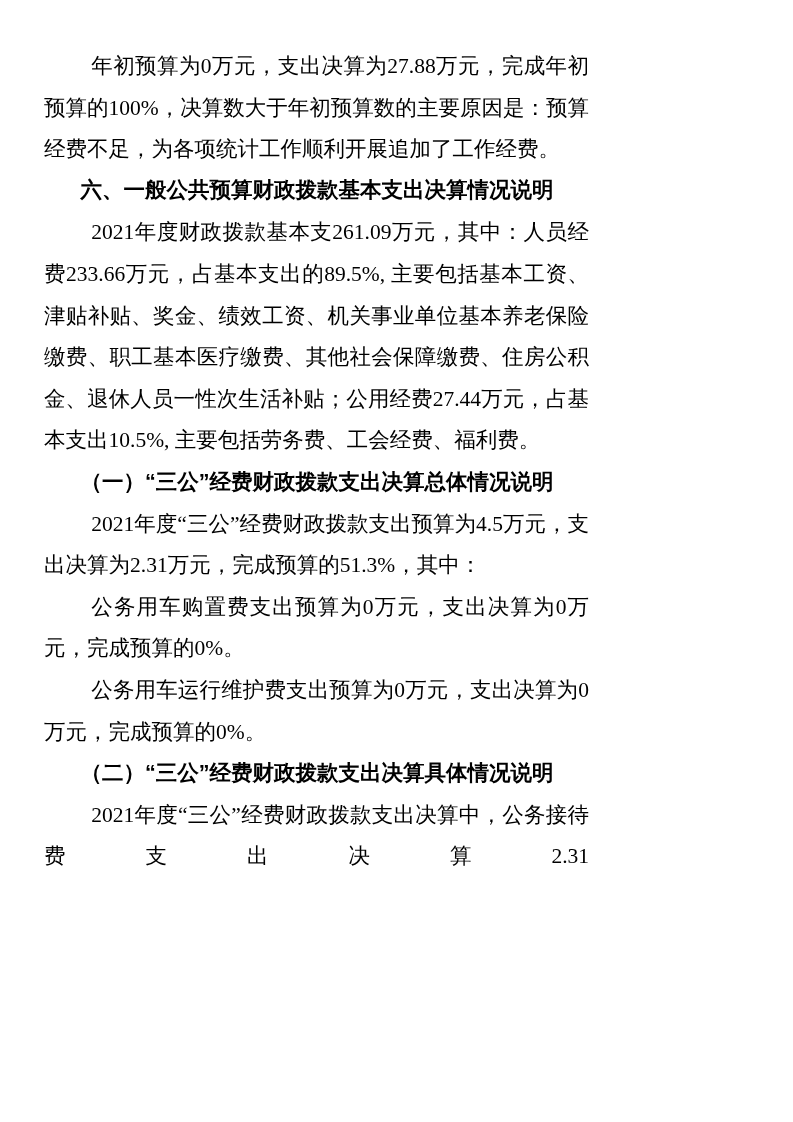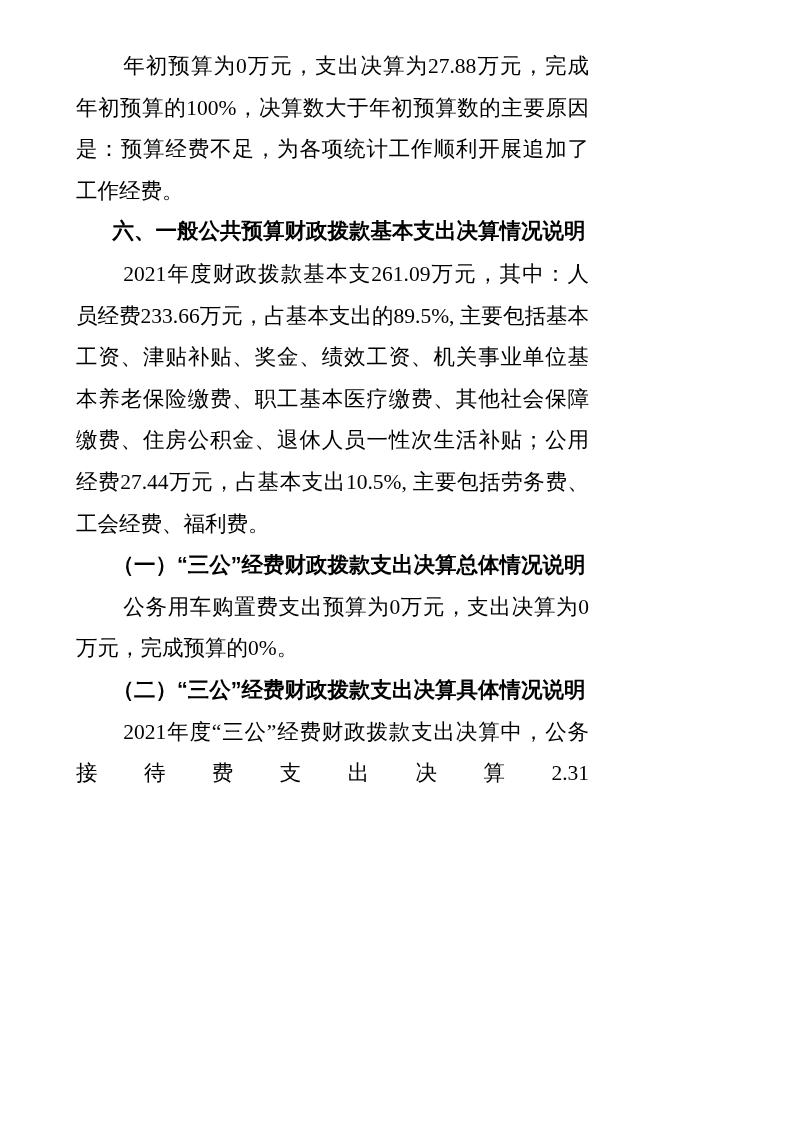--- a/index.html
+++ b/index.html
@@ -6,21 +6,21 @@
     margin: 0;
     padding: 0;
     background: #ffffff;
   }
   .page {
     position: relative;
     width: 637px;
     height: 1122px;
     background: #ffffff;
     box-sizing: border-box;
-    padding: 46px 48px 0 76px;
+    padding: 46px 48px 0 44px;
     color: #000000;
     overflow: hidden;
   }
   .page p {
     margin: 0;
     padding: 0;
     font-size: 21.5px;
     line-height: 41.6px;
     text-align: justify;
     text-justify: inter-ideograph;
@@ -51,22 +51,24 @@
 <main class="page">
   <p class="body-para">年初预算为0万元，支出决算为27.88万元，完成年初预算的100%，决算数大于年初预算数的主要原因是：预算经费不足，为各项统计工作顺利开展追加了工作经费。</p>
 
   <p class="heading1">六、一般公共预算财政拨款基本支出决算情况说明</p>
 
   <p class="body-para">2021年度财政拨款基本支261.09万元，其中：人员经费233.66万元，占基本支出的89.5%, 主要包括基本工资、津贴补贴、奖金、绩效工资、机关事业单位基本养老保险缴费、职工基本医疗缴费、其他社会保障缴费、住房公积金、退休人员一性次生活补贴；公用经费27.44万元，占基本支出10.5%, 主要包括劳务费、工会经费、福利费。</p>
 
 
   <p class="heading2">（一）“三公”经费财政拨款支出决算总体情况说明</p>
 
+  <p class="body-para">2021年度“三公”经费财政拨款支出预算为4.5万元，支出决算为2.31万元，完成预算的51.3%，其中：</p>
 
 
 
   <p class="body-para">公务用车购置费支出预算为0万元，支出决算为0万元，完成预算的0%。</p>
 
+  <p class="body-para">公务用车运行维护费支出预算为0万元，支出决算为0万元，完成预算的0%。</p>
 
   <p class="heading2">（二）“三公”经费财政拨款支出决算具体情况说明</p>
 
   <p class="body-para force-justify">2021年度“三公”经费财政拨款支出决算中，公务接待费支出决算2.31</p>
 </main>
 
 </body></html>

